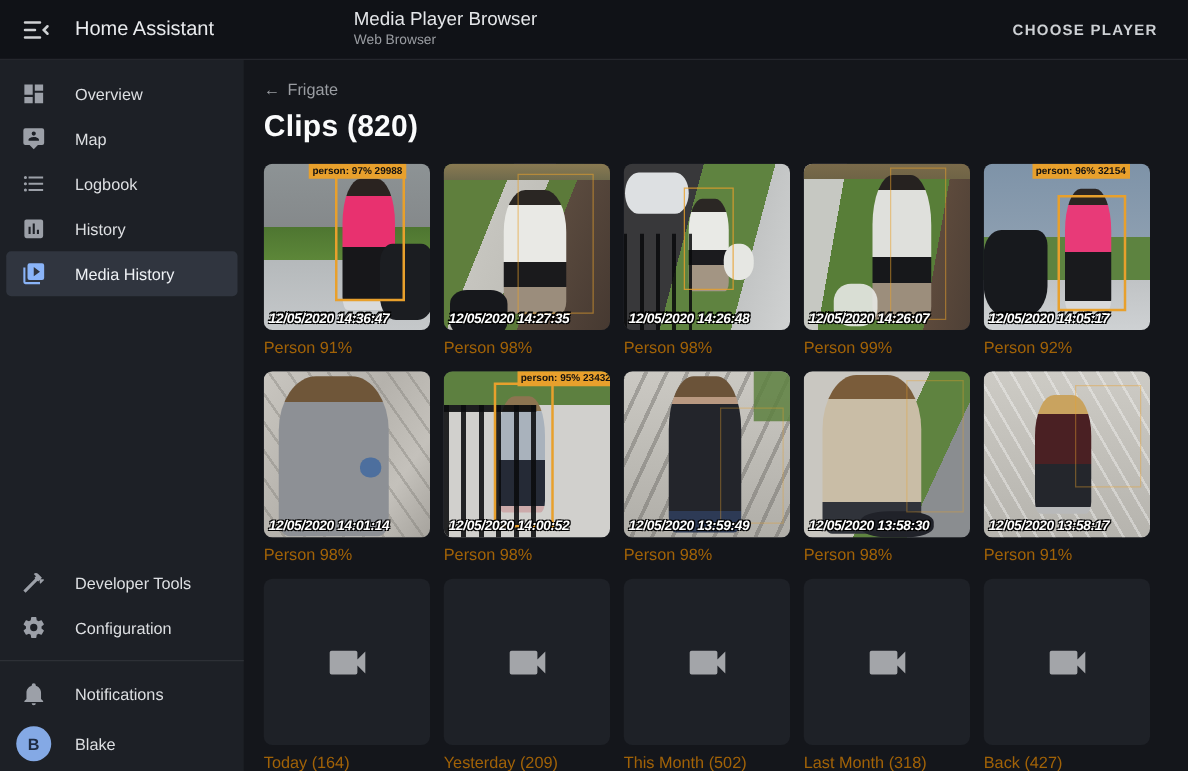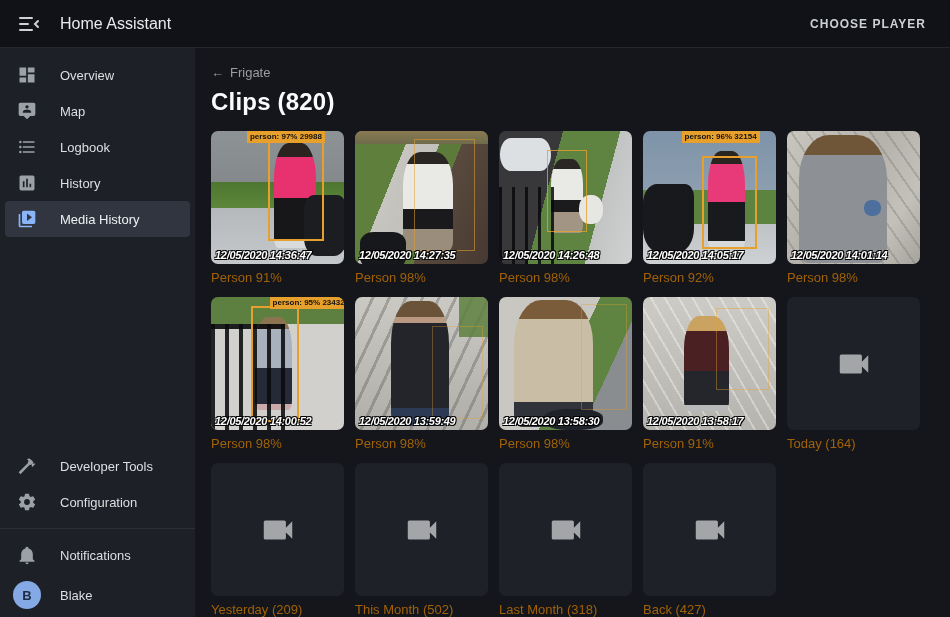--- a/index.html
+++ b/index.html
@@ -174,20 +174,24 @@
 <div class="appbar">
   <div class="appbar-left">
     <span class="menu-btn">
       <svg viewBox="0 0 24 24" fill="none" stroke="currentColor" stroke-width="2" stroke-linecap="round">
         <path d="M3 6h12M3 12h8M3 18h12"></path>
           <path d="M21 9l-3 3 3 3" fill="none"></path>
       </svg>
     </span>
     <span class="app-title">Home Assistant</span>
   </div>
+  <div class="page-head">
+    <div class="page-title">Media Player Browser</div>
+    <div class="page-subtitle">Web Browser</div>
+  </div>
   <div class="appbar-spacer"></div>
   <button class="choose-player">CHOOSE PLAYER</button>
 </div>
 
 <div class="sidebar">
   <div class="nav">
     <div class="nav-item">
       <span class="nav-icon">
         <svg viewBox="0 0 24 24">
             <path d="M13,3V9H21V3M13,21H21V11H13M3,21H11V15H3M3,13H11V3H3V13Z"></path>
@@ -301,20 +305,30 @@
           <div class="person p2"></div>
         <div class="extra g2"></div>
           <div class="extra f2"></div>
         <div class="bbox b2"></div>
         <div class="ts">12/05/2020 14:26:48</div>
       </div>
       <div class="caption">Person 98%</div>
     </div>
     <div class="cell">
       <div class="thumb">
+        <div class="scene sc3"></div>
+          <div class="person p3"></div>
+          <div class="extra x3"></div>
+        <div class="bbox b3"></div>
+        <div class="ts">12/05/2020 14:26:07</div>
+      </div>
+      <div class="caption">Person 99%</div>
+    </div>
+    <div class="cell">
+      <div class="thumb">
         <div class="scene sc4"></div>
           <div class="extra x4"></div>
           <div class="person p4"></div>
         <div class="bbox b4"></div>
         <div class="bbox-label l4">person: 96% 32154</div>
         <div class="ts">12/05/2020 14:05:17</div>
       </div>
       <div class="caption">Person 92%</div>
     </div>
 

